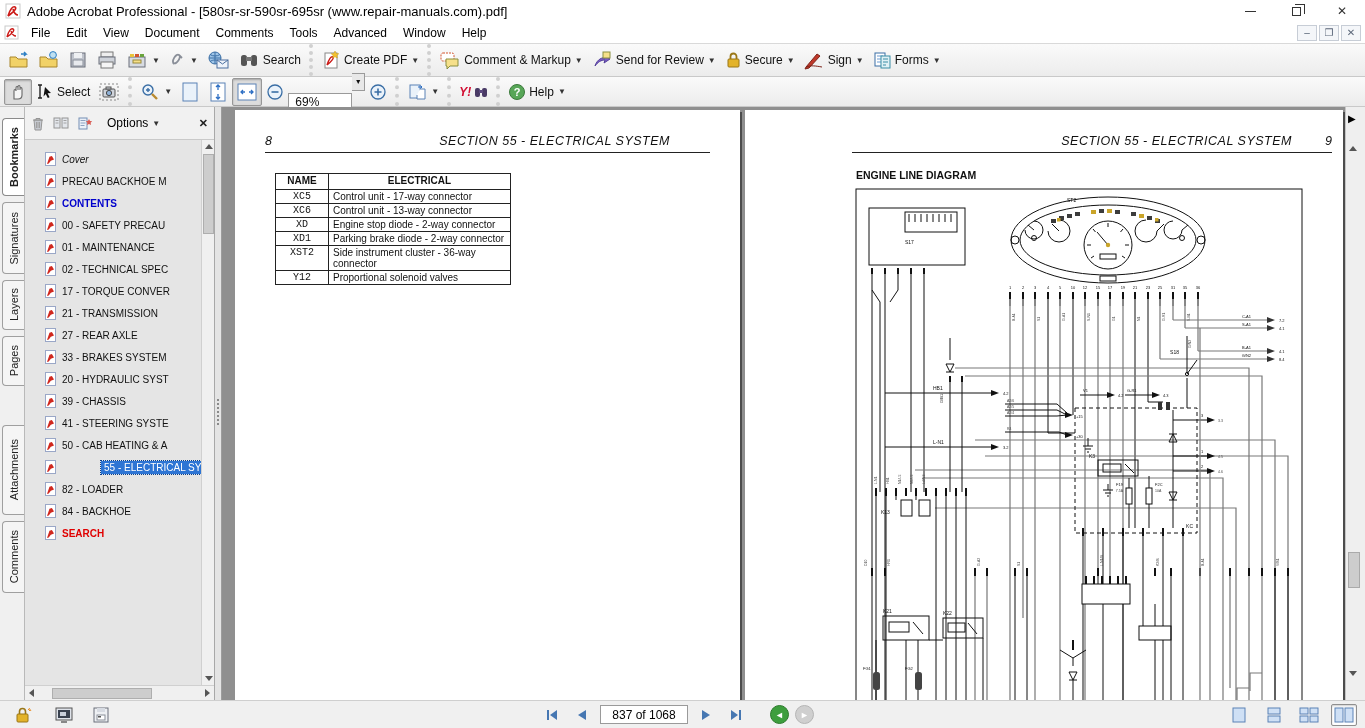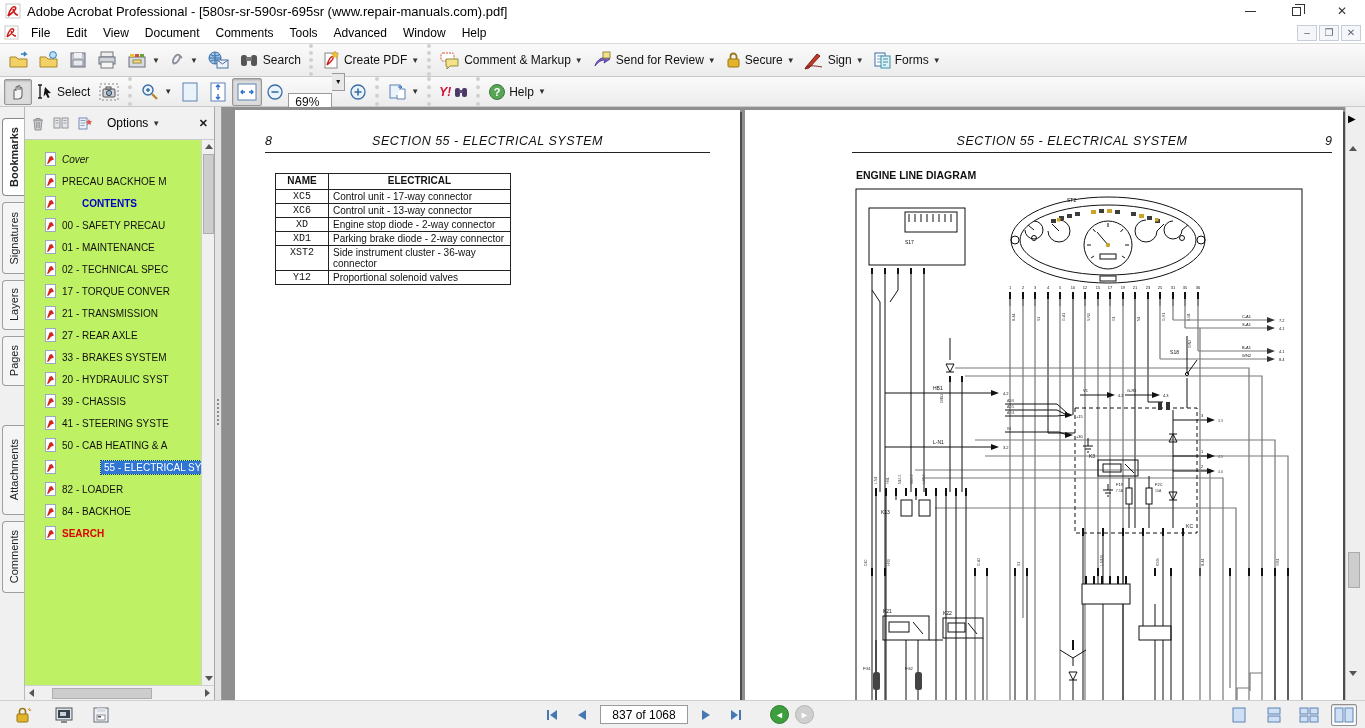--- a/index.html
+++ b/index.html
@@ -25,42 +25,42 @@
 
   
   .toolbar { background:linear-gradient(#fafafa,#ececec); border-bottom:1px solid #c9c9c9; display:flex; align-items:center; font-size:12px; color:#111; }
   .tb1 { height:33px; }
   .tb2 { height:30px; }
   .tgroup { display:flex; align-items:center; height:100%; padding:0 4px; border-left:4px dotted #d0d0d0; }
   .tgroup:first-child { border-left:none; }
   .tbtn { display:flex; align-items:center; gap:3px; padding:2px 3px; border:1px solid transparent; border-radius:2px; }
   .tbtn.pressed { background:#dcdcdc; border-color:#979797; box-shadow:inset 0 1px 2px rgba(0,0,0,.25); }
   .dd { font-size:8px; color:#333; margin-left:1px; }
-  .zoombox { width:44px; height:18px; background:#fff; border:1px solid #9a9a9a; font-size:12px; display:flex; align-items:center; padding-left:6px;margin-top:20px; }
+  .zoombox { width:64px; height:18px; background:#fff; border:1px solid #9a9a9a; font-size:12px; display:flex; align-items:center; padding-left:6px;margin-top:20px; }
   .zoomdd { width:13px; height:18px; border:1px solid #9a9a9a; border-left:none; background:#e8e8e8; display:flex;align-items:center;justify-content:center; font-size:7px; }
 
   
   .main { position:absolute; top:107px; left:0; width:1365px; height:593px; background:#8f8f8f; overflow:hidden; }
 
   .tabstrip { position:absolute; left:0; top:0; width:25px; height:593px; background:#f0f0f0; border-right:1px solid #b9b9b9; }
   .vtab { position:absolute; left:2px; width:22px; background:#f5f5f5; border:1px solid #9f9f9f; border-right:none; border-radius:4px 0 0 4px; display:flex; align-items:center; justify-content:center; }
   .vtab span { writing-mode:vertical-rl; transform:rotate(180deg); font-size:11px; color:#222; }
   .vtab.active { background:#fff; border-color:#8a8a8a; font-weight:bold; }
 
-  .panel { position:absolute; left:25px; top:0; width:190px; height:593px; background:#bef264; border-right:1px solid #a8a8a8; }
+  .panel { position:absolute; left:25px; top:0; width:190px; height:593px; background:#e5e5e5; border-right:1px solid #a8a8a8; }
   .panelhead { height:33px; background:#f1f1f1; border-bottom:1px solid #c9c9c9; display:flex; align-items:center; padding:0 6px; gap:8px; font-size:12px; }
   .panelhead .ph-ic { opacity:.75; }
   .panelhead .opts { margin-left:6px; display:flex; align-items:center; gap:3px; }
   .panelhead .closex { margin-left:auto; font-size:11px; color:#222; font-weight:bold; }
   .bmlist { position:absolute; top:33px; bottom:15px; left:0; right:0; overflow:hidden; padding-top:8px; }
   .bmitem { display:flex; align-items:center; height:22px; padding-left:20px; font-size:10px; color:#111; white-space:nowrap; overflow:hidden; }
   .bmicon { flex:0 0 11px; width:11px; height:14px; border:1px solid #9aa7c7; background:#fff; position:relative; margin-right:6px; }
   .bmicon:after { content:""; position:absolute; left:1px; top:3px; width:7px; height:8px; background:#d0281e; clip-path:polygon(0 100%,35% 10%,70% 0,100% 45%,55% 60%,25% 95%); }
   .bm-italic { font-style:italic; }
-  .bm-blue { color:#0000cc; font-weight:bold;margin-left:20px; }
+  .bm-blue { color:#0000cc; font-weight:bold; }
   .bm-red { color:#e00000; font-weight:bold; }
   .bmsel { background:#2e75d4; color:#fff; padding:1px 3px; outline:1px dotted #0a3f8a;margin-left:39px; }
   .vscroll-in { position:absolute; right:0; top:33px; bottom:15px; width:13px; background:#f0f0f0; border-left:1px solid #d0d0d0; }
   .vscroll-in .arr { position:absolute; left:0; width:13px; height:13px; display:flex; align-items:center; justify-content:center; }
   .vscroll-in .thumb { position:absolute; left:1px; top:14px; width:11px; height:80px; background:#cdcdcd; border:1px solid #aeaeae; }
   .hscroll { position:absolute; bottom:0; left:0; right:0; height:15px; background:#f0f0f0; border-top:1px solid #d0d0d0; display:flex; align-items:center; }
   .hscroll .thumb { height:11px; width:100px; background:#cdcdcd; border:1px solid #aeaeae; margin-left:14px; }
   .tri { width:0; height:0; }
   .tri.up { border-left:4px solid transparent; border-right:4px solid transparent; border-bottom:5px solid #555; }
   .tri.down { border-left:4px solid transparent; border-right:4px solid transparent; border-top:5px solid #555; }
@@ -72,21 +72,21 @@
 
   .docarea { position:absolute; left:222px; top:0; width:1123px; height:593px; overflow:hidden; }
   .page { position:absolute; top:3px; background:#fff; box-shadow:2px 2px 0 #4c4c4c; }
   .page.pl { left:13px; width:505px; height:640px; }
   .page.pr { left:523px; width:598px; height:640px; }
   .phead { position:absolute; top:24px; left:0; right:0; display:flex; font-style:italic; font-size:12.5px; color:#111; }
   .pl .phead { padding:0 30px; border-bottom:0; }
   .pl .pheadline { position:absolute; top:42px; left:30px; right:30px; border-bottom:1.3px solid #222; }
   .pr .pheadline { position:absolute; top:42px; left:107px; right:11px; border-bottom:1.3px solid #222; }
   .pnum { width:40px; }
-  .ptitle { flex:1; text-align:center; letter-spacing:.5px; }
+  .ptitle { flex:1; text-align:right; letter-spacing:.5px; }
 
   .doctable { position:absolute; left:40px; top:63px; border-collapse:collapse; font-size:10px; color:#111; }
   .doctable th,.doctable td { border:1px solid #222; padding:1px 4px; vertical-align:top; }
   .doctable th { font-weight:bold; text-align:center; height:16px; }
   .doctable td.name { width:45px; text-align:center;font-family:Liberation Mono, monospace; }
   .doctable td.desc { width:174px; text-align:left; }
 
   .diagtitle { position:absolute; left:111px; top:59px; font-size:10.5px; font-weight:bold; color:#111; }
   .diagbox { position:absolute; left:110px; top:78px; width:448px; height:562px; }
   .wd { width:448px; height:562px; font-family:"Liberation Sans",sans-serif; }

